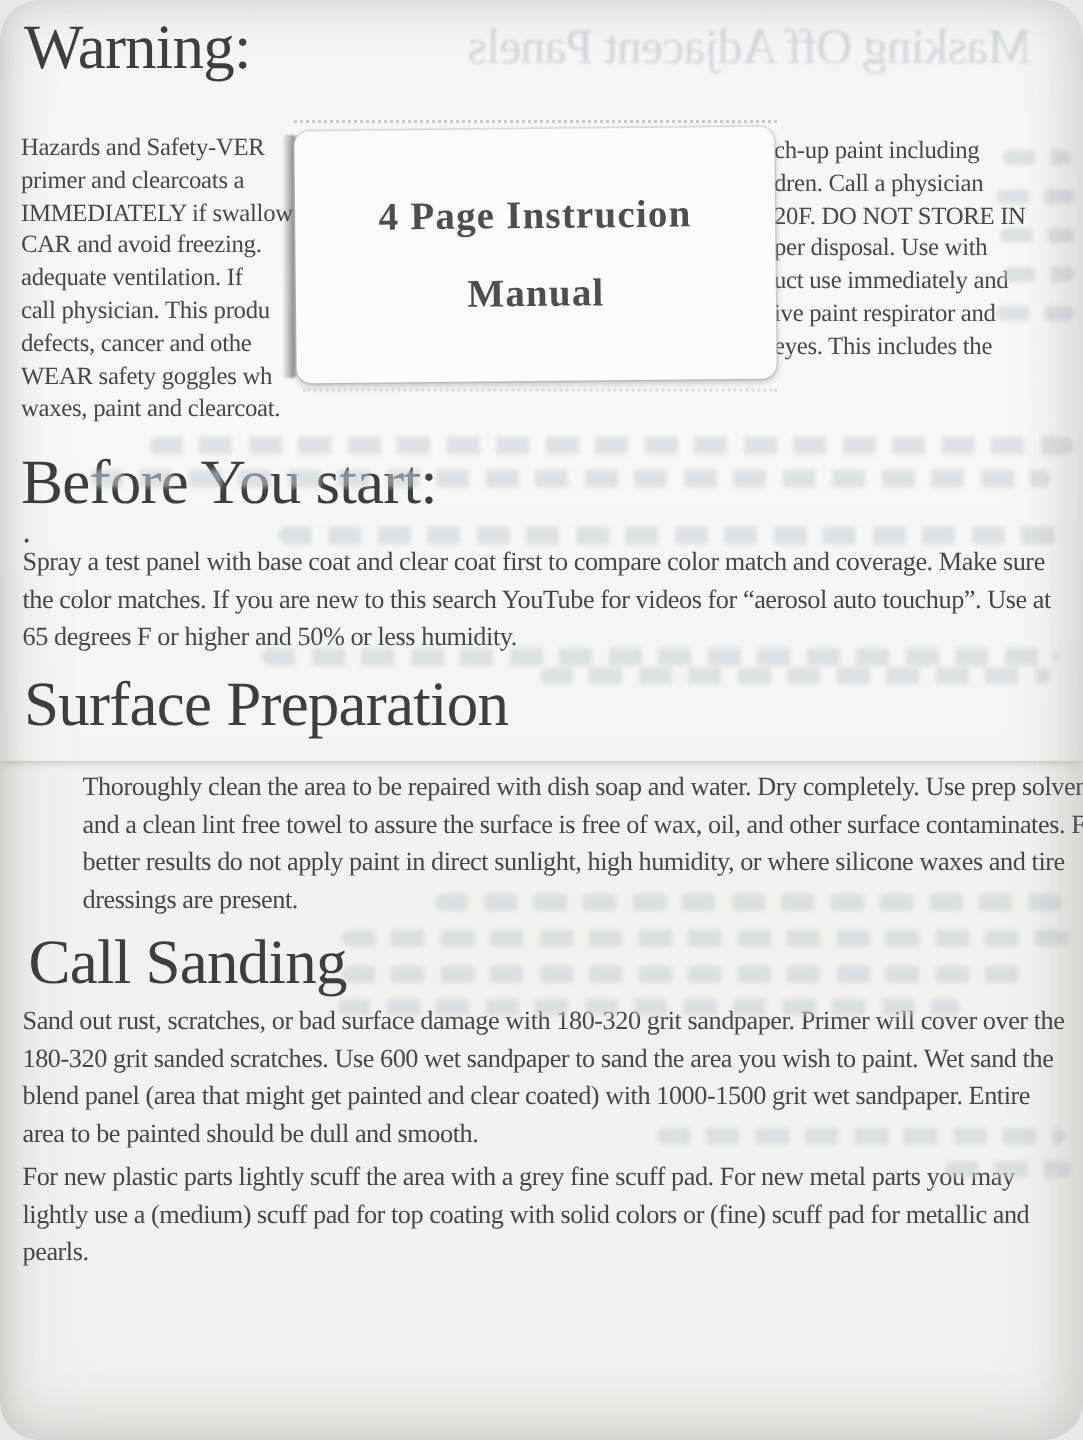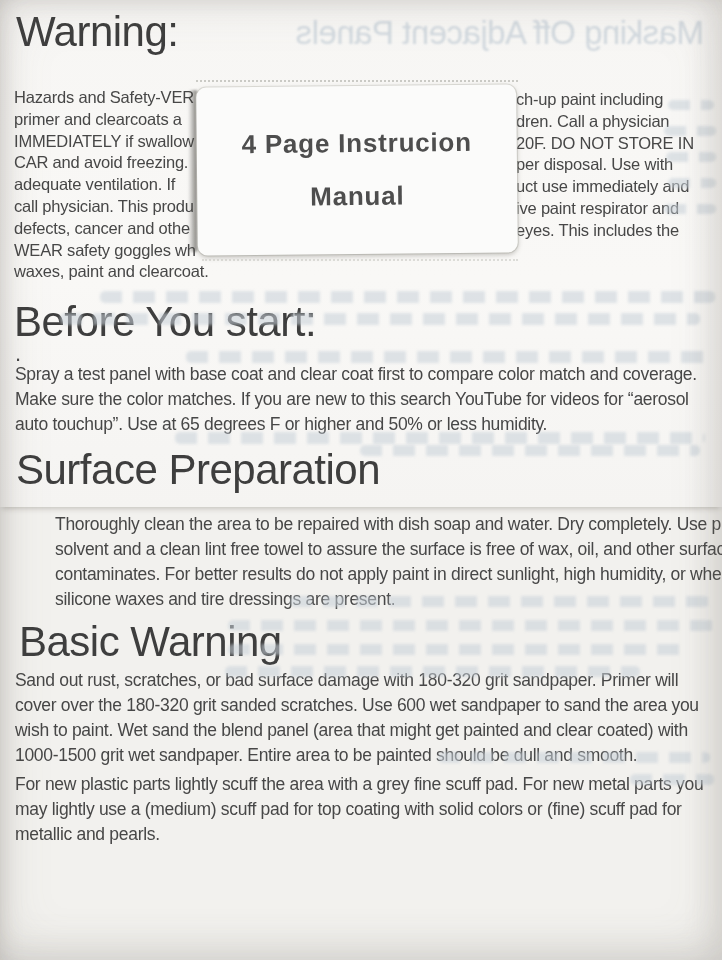--- a/index.html
+++ b/index.html
@@ -1,21 +1,22 @@
 <!DOCTYPE html>
 <html style="--paper_top: #f8f7f5; --paper_bottom: #f2f1ee; --heading_text: #3e3e3e; --body_text: #474747; --sticker_bg: #fbfbfa; --sticker_text: #4e4e4e; --bleed_text: #c8d1d9;"><head>
 <meta charset="utf-8">
 <style>
   html,body{margin:0;padding:0;background:#e9e8e6;}
   #page{
     position:relative;
     width:722px;height:960px;
     overflow:hidden;
     background:var(--paper_bottom,#f2f1ee);
-    font-family:Liberation Sans, sans-serif;
+    font-family:Liberation Serif, serif;
+    border-radius:26px;
   }
   #page::after{
     content:"";position:absolute;inset:0;pointer-events:none;
     box-shadow:
       inset 0 0 55px rgba(120,115,105,.14),
       inset -12px 0 28px rgba(120,115,105,.13),
       inset 14px 6px 26px -18px rgba(100,95,85,.28),
       inset 0 -18px 34px rgba(120,115,105,.08);
   }
   .top-sheet{
@@ -135,21 +136,21 @@
   </div>
   <div class="perf" id="perf-bottom"></div>
 
   <div class="h" id="before-heading">Before You start:</div>
   <div class="stray-mark">.</div>
   <div class="body" id="before-body">Spray a test panel with base coat and clear coat first to compare color match and coverage. Make sure the color matches.  If you are new to this search YouTube for videos for “aerosol auto touchup”.  Use at 65 degrees F or higher and 50% or less humidity.</div>
 
   <div class="h" id="surface-heading">Surface Preparation</div>
   <div class="body" id="surface-body">Thoroughly clean the area to be repaired with dish soap and water.  Dry completely. Use prep solvent and a clean lint free towel to assure the surface is free of wax, oil, and other surface contaminates. For better results do not apply paint in direct sunlight, high humidity, or where silicone waxes and tire dressings are present.</div>
 
-  <div class="h" id="sanding-heading">Basic Warning</div>
+  <div class="h" id="sanding-heading">Call Sanding</div>
   <div class="body" id="sanding-body1">Sand out rust, scratches, or bad surface damage with 180-320 grit sandpaper. Primer will cover over the 180-320 grit sanded scratches. Use 600 wet sandpaper to sand the area you wish to paint. Wet sand the blend panel (area that might get painted and clear coated) with 1000-1500 grit wet sandpaper. Entire area to be painted should be dull and smooth.</div>
   <div class="body" id="sanding-body2">For new plastic parts lightly scuff the area with a grey fine scuff pad. For new metal parts you may lightly use a (medium) scuff pad for top coating with solid colors or (fine) scuff pad for metallic and pearls.</div>
 
 <div class="bleed-bar" style="left: 668px; top: 100px; width: 46px; height: 10px;"></div>
     <div class="bleed-bar" style="left: 664px; top: 126px; width: 52px; height: 10px;"></div>
     <div class="bleed-bar" style="left: 666px; top: 152px; width: 50px; height: 10px;"></div>
     <div class="bleed-bar" style="left: 668px; top: 178px; width: 48px; height: 10px;"></div>
     <div class="bleed-bar" style="left: 664px; top: 204px; width: 52px; height: 10px;"></div>
     <div class="bleed-bar" style="left: 100px; top: 291px; width: 615px; height: 12px;"></div>
     <div class="bleed-bar" style="left: 60px; top: 313px; width: 640px; height: 12px;"></div>

